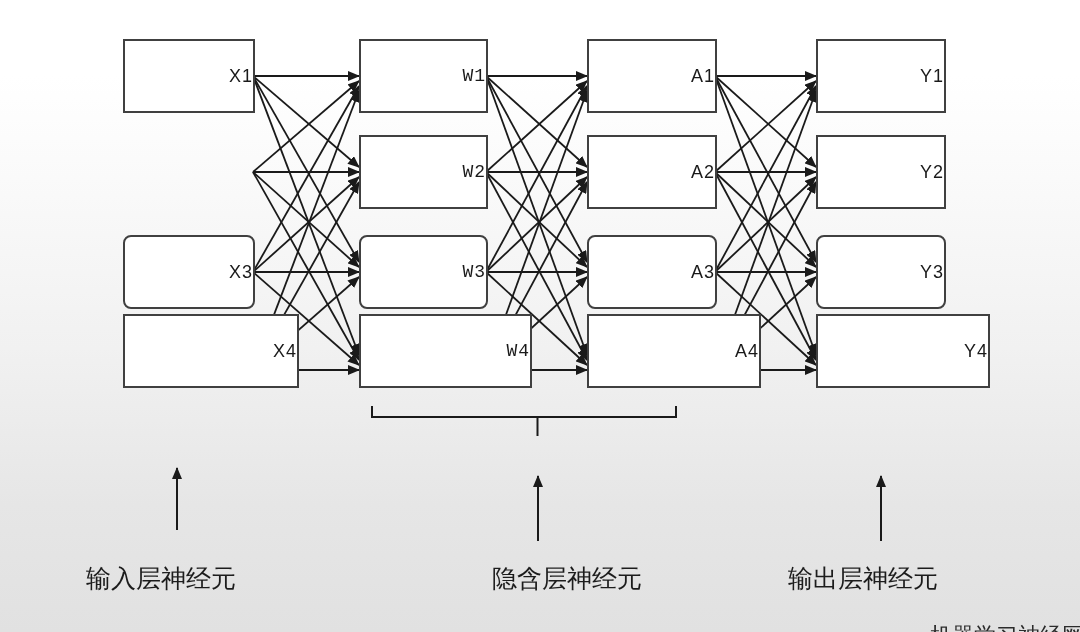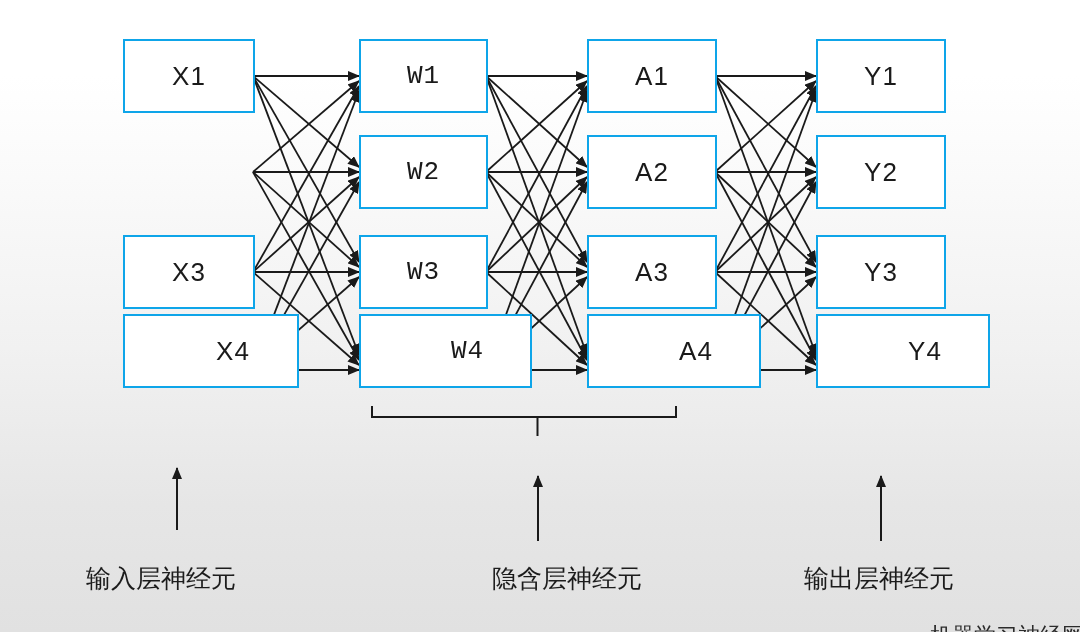--- a/index.html
+++ b/index.html
@@ -26,51 +26,51 @@
     position: absolute;
     left: 0; top: 0;
     width: 1080px;
     height: 632px;
   }
   .node-box {
     position: absolute;
     width: 128px;
     height: 70px;
     background: #ffffff;
-    border: 2px solid #0ea5e9;
+    border: 2px solid #404040;
     display: flex;
     align-items: center;
-    justify-content: center;
-    font-size: 26px;
+    justify-content: flex-end;
+    font-size: 18px;
     color: #1a1a1a;
     letter-spacing: 1px;
   }
   
   .colX { left: 123px; width: 128px; }
   .colW { left: 359px; width: 125px; font-family: Liberation Mono, monospace; }
   .colA { left: 587px; width: 126px; }
   .colY { left: 816px; width: 126px; }
   
   .row0 { top: 39px; }
   .row1 { top: 135px; }
-  .row2 { top: 235px; }
+  .row2 { top: 235px; border-radius: 8px; }
   .row3 { top: 314px; padding-left: 44px; }
 
   .layer-caption {
     position: absolute;
     top: 562px;
     transform: translateX(-50%);
     font-family: "Liberation Serif", "DejaVu Serif", serif;
     font-size: 25px;
     color: #1c1c1c;
     white-space: nowrap;
   }
   .caption-input  { left: 161px; }
   .caption-hidden { left: 567px; }
-  .caption-output { left: 863px; margin-left: 16px; }
+  .caption-output { left: 863px; }
 
   .watermark {
     position: absolute;
     left: 930px;
     top: 621px;
     font-family: "Liberation Serif", "DejaVu Serif", serif;
     font-size: 22px;
     color: #2b2b2b;
     white-space: nowrap;
     letter-spacing: 0px;

